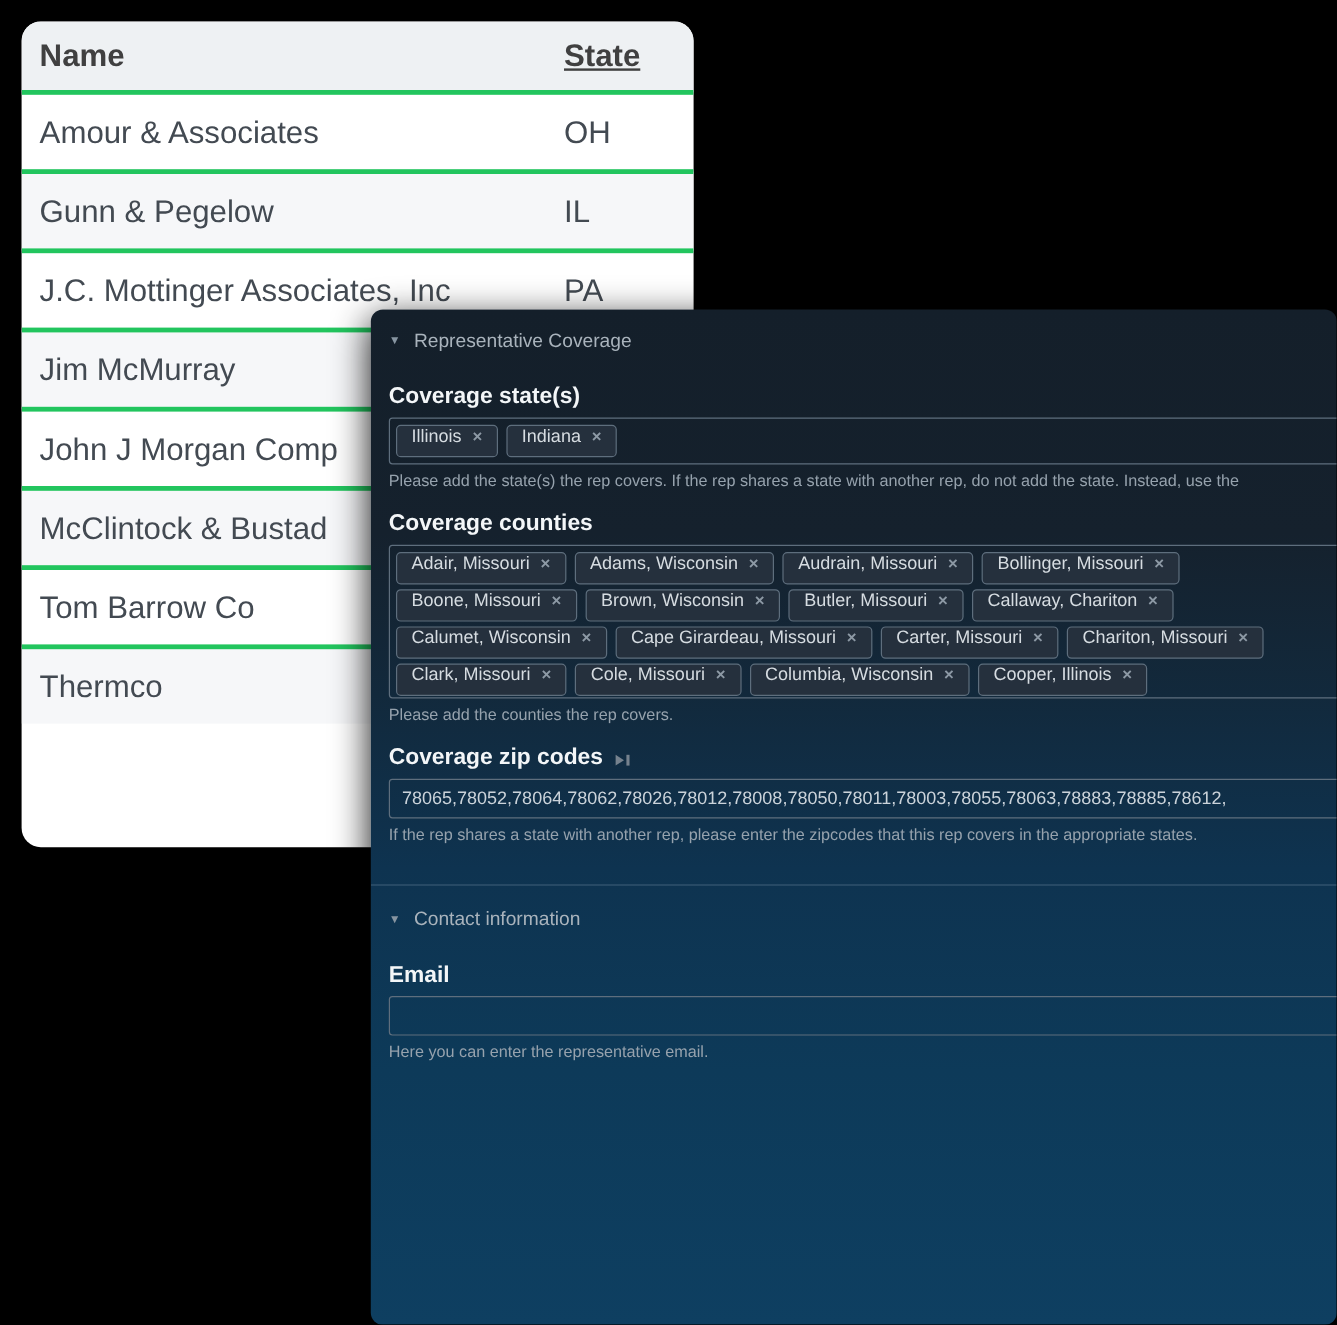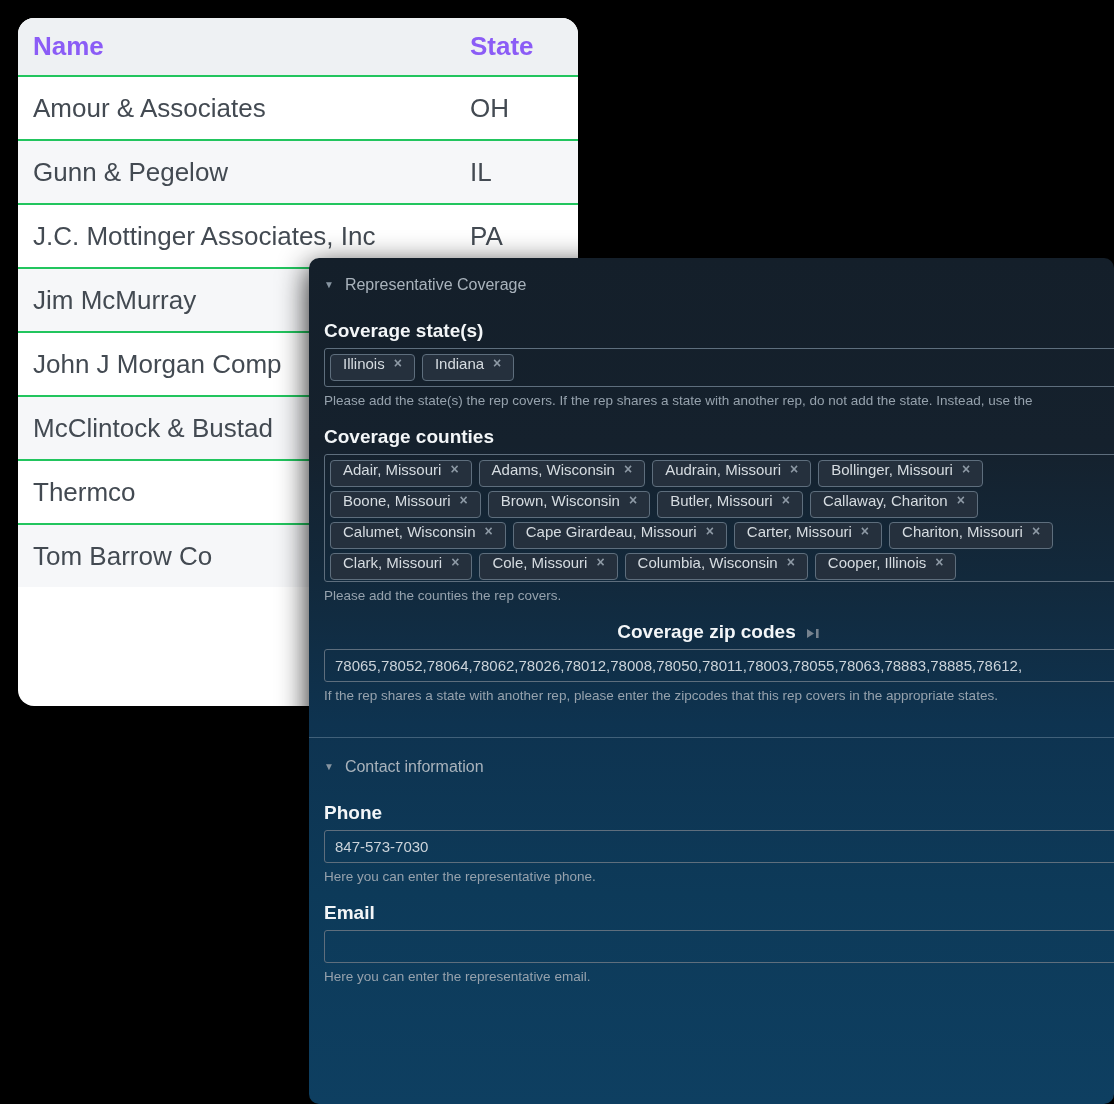--- a/index.html
+++ b/index.html
@@ -11,25 +11,25 @@
   
   .card{
     position:absolute;left:18px;top:18px;width:560px;height:688px;
     background:#fff;border-radius:16px;overflow:hidden;
     box-shadow:0 6px 26px rgba(0,0,0,.9);
     z-index:1;
   }
   .card table{border-collapse:collapse;width:100%;table-layout:fixed;}
   .card th{
     background:#eef1f3;height:57px;text-align:left;vertical-align:middle;
-    font-size:26px;font-weight:700;color:#8b5cf6;padding:0 0 0 15px;
-  }
-  .card th.col-state{width:108px;padding-left:0;}
+    font-size:26px;font-weight:700;color:#404040;padding:0 0 0 15px;
+  }
+  .card th.col-state{width:108px;padding-left:0;text-decoration:underline;}
   .card td{
-    height:62px;vertical-align:middle;border-top:2px solid #22c55e;
+    height:62px;vertical-align:middle;border-top:4px solid #22c55e;
     font-size:26px;font-weight:400;color:#434a52;padding:0 0 0 15px;
     white-space:nowrap;overflow:visible;
   }
   .card td.state{padding-left:0;}
   .card tbody tr:nth-child(even) td{background:#f6f7f9;}
 
   
   .panel{
     position:absolute;left:309px;top:258px;right:0;bottom:0;
     border-radius:10px;overflow:hidden;z-index:2;
@@ -38,21 +38,21 @@
     box-shadow:0 8px 30px rgba(0,0,0,.9);
     color:#cbd3da;
   }
   .section-header{
     display:flex;align-items:center;gap:11px;
     font-size:16px;color:#a9b3bc;margin:4px 0 26px 0;cursor:default;
   }
   .tri{font-size:10px;color:#8795a1;line-height:1;}
   .field{margin-bottom:18px;}
   .label{font-size:19px;font-weight:700;color:#f3f6f8;margin-bottom:6px;}
-  .label-row{display:flex;align-items:center;gap:9px;margin-bottom:6px;justify-content:center;}
+  .label-row{display:flex;align-items:center;gap:9px;margin-bottom:6px;}
   .label-row .label{margin-bottom:0;}
   .help{
     font-size:13.5px;color:#96a2ad;margin-top:6px;
     white-space:nowrap;overflow:hidden;width:calc(100% + 12px);
   }
   .tagbox{
     border:1px solid #5e6e7d;border-radius:3px;background:transparent;
     width:calc(100% + 12px);box-sizing:border-box;
     padding:3px;display:flex;flex-wrap:wrap;align-content:flex-start;
   }
@@ -110,25 +110,25 @@
           </tr>
           <tr>
             <td>John J Morgan Comp</td>
             <td class="state"></td>
           </tr>
           <tr>
             <td>McClintock &amp; Bustad</td>
             <td class="state"></td>
           </tr>
           <tr>
+            <td>Tom Barrow Co</td>
+            <td class="state"></td>
+          </tr>
+          <tr>
             <td>Thermco</td>
-            <td class="state"></td>
-          </tr>
-          <tr>
-            <td>Tom Barrow Co</td>
             <td class="state"></td>
           </tr>
         </tbody>
     </table>
   </div>
 
   <div class="panel">
 
     <div class="section-header">
       <span class="tri">▼</span>
@@ -234,25 +234,20 @@
       <div class="help">If the rep shares a state with another rep, please enter the zipcodes that this rep covers in the appropriate states.</div>
     </div>
 
     <hr class="divider">
 
     <div class="section-header">
       <span class="tri">▼</span>
       <span>Contact information</span>
     </div>
 
-    <div class="field">
-      <div class="label">Phone</div>
-      <input class="input" value="847-573-7030" style="">
-      <div class="help">Here you can enter the representative phone.</div>
-    </div>
 
     <div class="field">
       <div class="label">Email</div>
       <input class="input" value="" style="">
       <div class="help">Here you can enter the representative email.</div>
     </div>
 
 
   </div>
 </div>

